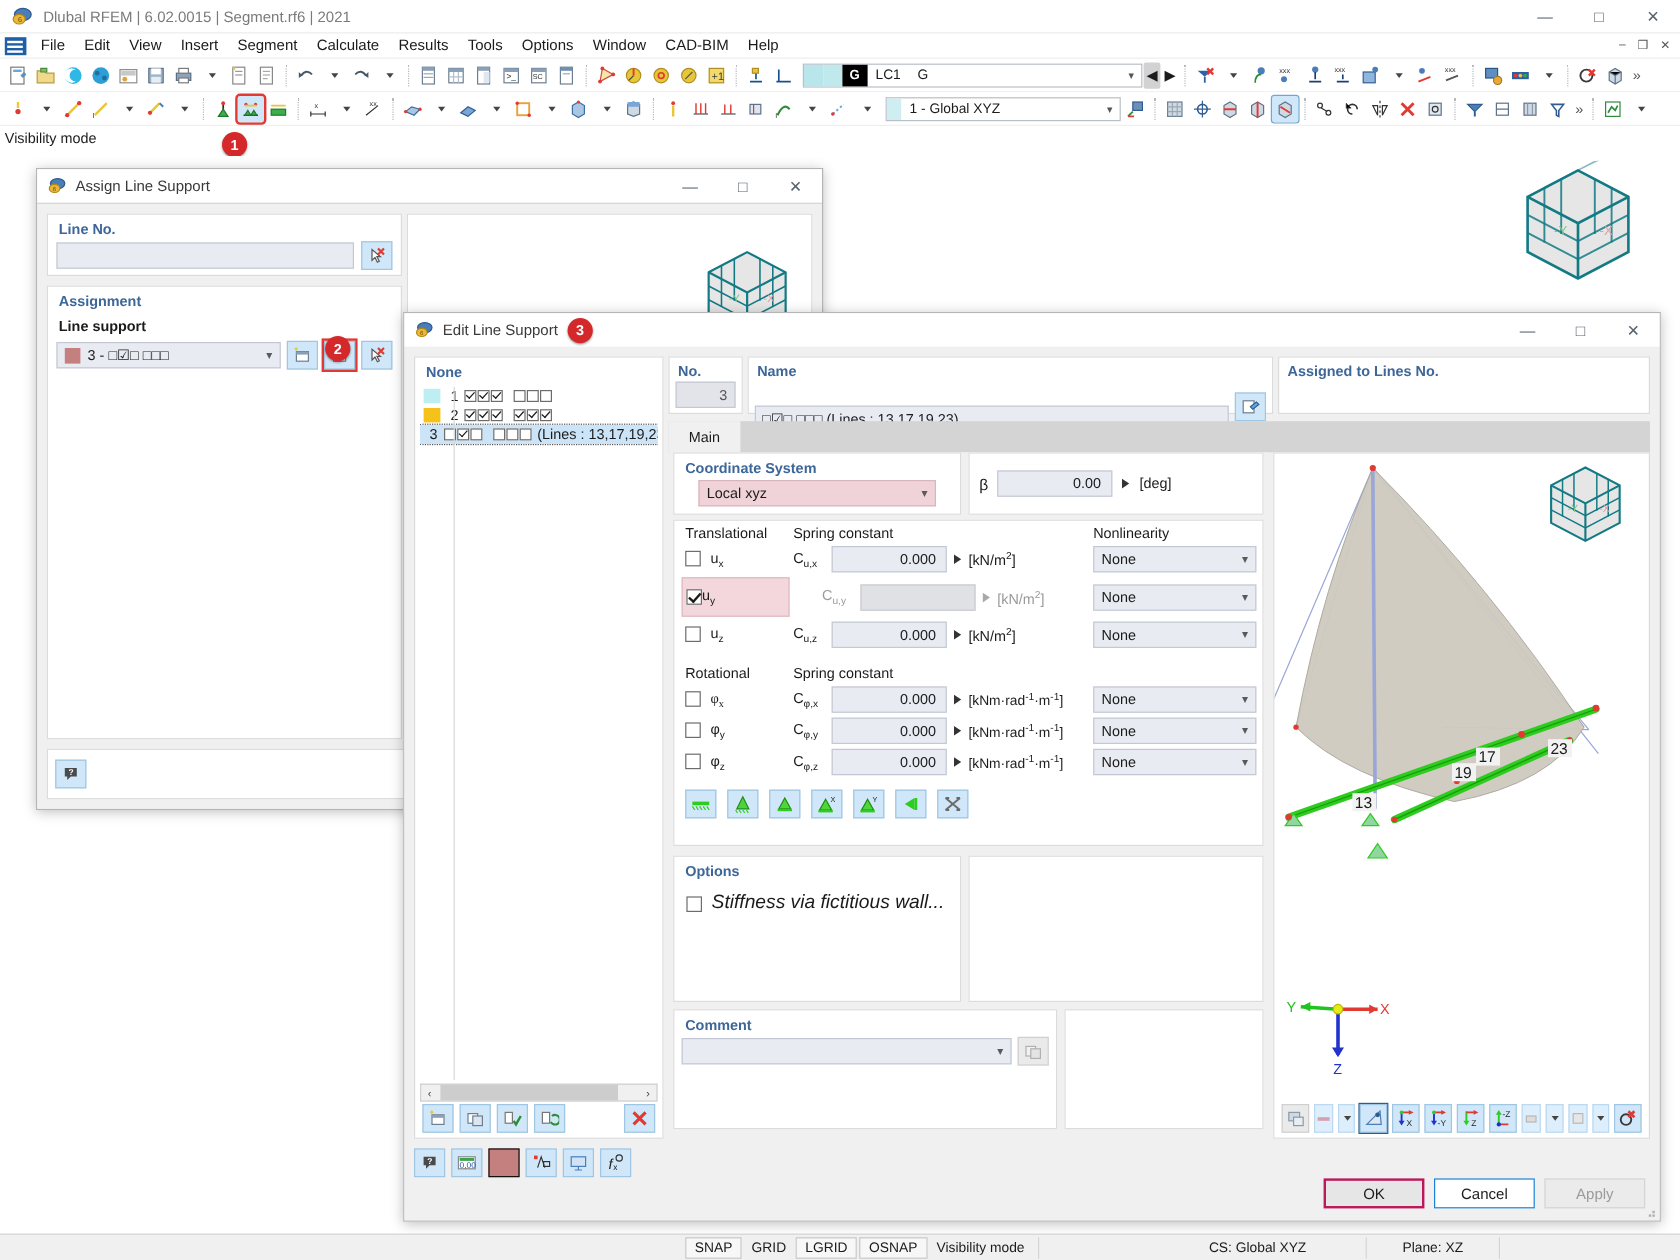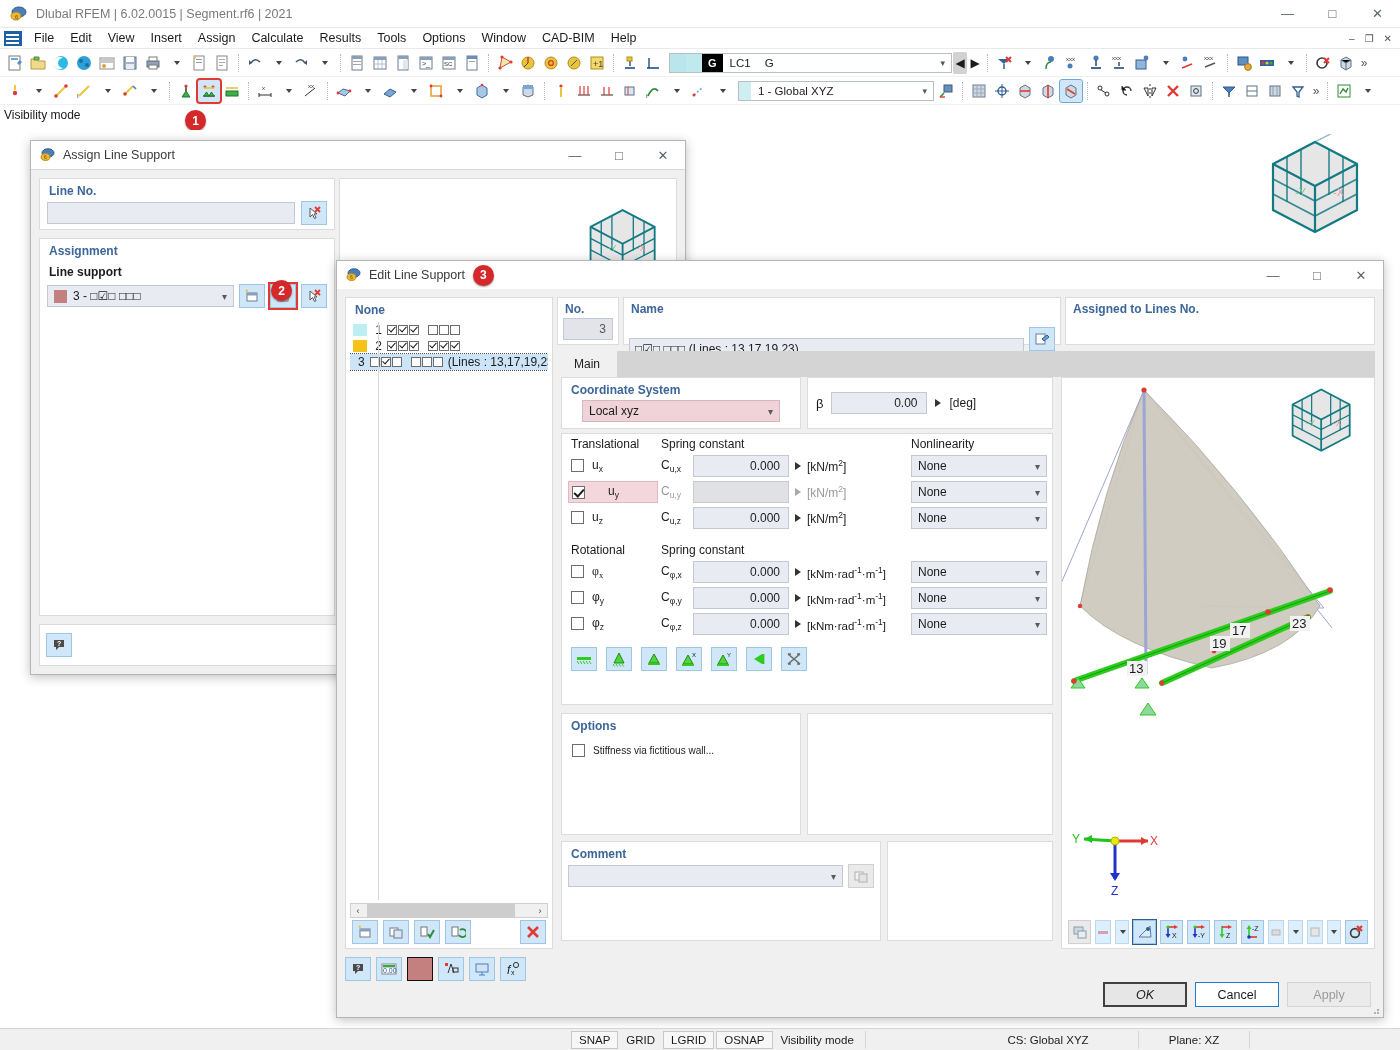--- a/index.html
+++ b/index.html
@@ -104,21 +104,21 @@
      align-items:center; padding:0 6px; font-size:12px; }
   .selbox .chev { margin-left:auto; color:#5a5a5a; font-size:10px; }
   .selbox.pink { background:#f0d3d9; border-color:#d9b6bf; }
 
   .badge { width:21px; height:21px; border-radius:50%; background:#d4282a; color:#fff;
      display:flex; align-items:center; justify-content:center; font-size:12px;
      font-weight:bold; box-shadow:0 1px 2px rgba(0,0,0,.4); }
 
   .dbutton { height:25px; min-width:84px; padding:0 14px; display:flex; align-items:center;
      justify-content:center; font-size:12.5px; background:#e6e6e6; border:1px solid #adadad; }
-  .dbutton.def { border:2px solid #404040; background:#e6e6e6;font-style:italic; }
+  .dbutton.def { border:2px solid #be185d; background:#e6e6e6; }
   .dbutton.out { border:1px solid #1a7fd4; background:#fff; }
   .dbutton.dis { color:#9a9a9a; background:#ebebeb; border-color:#d4d4d4; }
 
   .hscroll { height:15px; background:#f0f0f0; border:1px solid #cfcfcf; display:flex;
      align-items:center; }
   .hs-arr { width:14px; height:13px; display:flex; align-items:center; justify-content:center;
      font-size:9px; color:#404040; }
   .hs-thumb { height:13px; background:#cdcdcd; }
 
   .list-row { display:flex; align-items:center; gap:5px; height:16px; font-size:12px; padding-left:3px; }
@@ -152,21 +152,21 @@
       <div class="winbtn">✕</div>
     </div>
   </div>
 
   <div class="menubar">
     <div class="menu-logo"></div>
     <div class="menu-item">File</div>
     <div class="menu-item">Edit</div>
     <div class="menu-item">View</div>
     <div class="menu-item">Insert</div>
-    <div class="menu-item">Assign</div>
+    <div class="menu-item">Segment</div>
     <div class="menu-item">Calculate</div>
     <div class="menu-item">Results</div>
     <div class="menu-item">Tools</div>
     <div class="menu-item">Options</div>
     <div class="menu-item">Window</div>
     <div class="menu-item">CAD-BIM</div>
     <div class="menu-item">Help</div>
     <div class="menu-right">
       <span>–</span>
       <span>❐</span>
@@ -1036,26 +1036,26 @@
               <span class="rarrow"></span>
               <span style="font-size:12px;">[kN/m<span class="sup">2</span>]</span>
             </div>
             <div class="selbox" style="width:136px;">
               <span>None</span>
               <span class="chev">▾</span>
             </div>
           </div>
 
           <div style="display:flex; align-items:center; padding:2px 0 2px 9px;">
-            <div style="width:90px; display:flex; align-items:center; gap:23px; background:#f3d7dd; border:1px solid #dfb9c2; margin-left:-3px; padding-left:3px; height:22px;">
+            <div style="width:90px; display:flex; align-items:center; gap:0; background:#f3d7dd; border:1px solid #dfb9c2; margin-left:-3px; padding-left:3px; height:33px;">
               <span class="cb ck"></span>
               <span style="font-size:12px;">u<span class="sub">y</span></span>
             </div>
             <div style="width:250px; display:flex; align-items:center; gap:6px; margin-left:3px;">
-              <span style="font-size:12px; width:26px; color:#9a9a9a;">C<span class="sub">u,y</span></span>
+              <span style="font-size:12px; width:26px; color:#9a9a9a;margin-left:24px;">C<span class="sub">u,y</span></span>
               <div class="field gray" style="width:96px; display:flex; align-items:center; justify-content:flex-end; padding-right:3px; font-size:12px; color:#9a9a9a;">
                 <span></span>
                 <span class="arrows" style="display:flex;flex-direction:column;margin-left:5px;opacity:.45">
                     <span class="ua"></span>
                     <span class="da"></span>
                   </span>
               </div>
               <span class="rarrow dim"></span>
               <span style="font-size:12px; color:#9a9a9a;">[kN/m<span class="sup">2</span>]</span>
             </div>
@@ -1208,21 +1208,21 @@
                   <path d="M3 2h3M12 2h3M3 12h3M12 12h3" stroke="#6b6b6b" stroke-width="1.6"></path>
                 </svg>
               </div>
           </div>
         </div>
 
         <div class="group" style="position:absolute; left:4px; top:336px; width:240px; bottom:114px;">
           <div class="group-lbl">Options</div>
           <div style="display:flex; align-items:center; gap:8px; padding:8px 0 0 10px;">
             <span class="cb"></span>
-            <span style="font-size:10px;">Stiffness via fictitious wall...</span>
+            <span style="font-size:16px;font-style:italic;">Stiffness via fictitious wall...</span>
           </div>
         </div>
         <div class="group" style="position:absolute; left:250px; top:336px; right:4px; bottom:114px;"></div>
 
         <div class="group" style="position:absolute; left:4px; bottom:8px; width:320px; height:100px;">
           <div class="group-lbl">Comment</div>
           <div style="display:flex; align-items:center; gap:5px; padding:0 6px;">
             <div class="selbox" style="flex:1;">
               <span></span>
               <span class="chev">▾</span>

